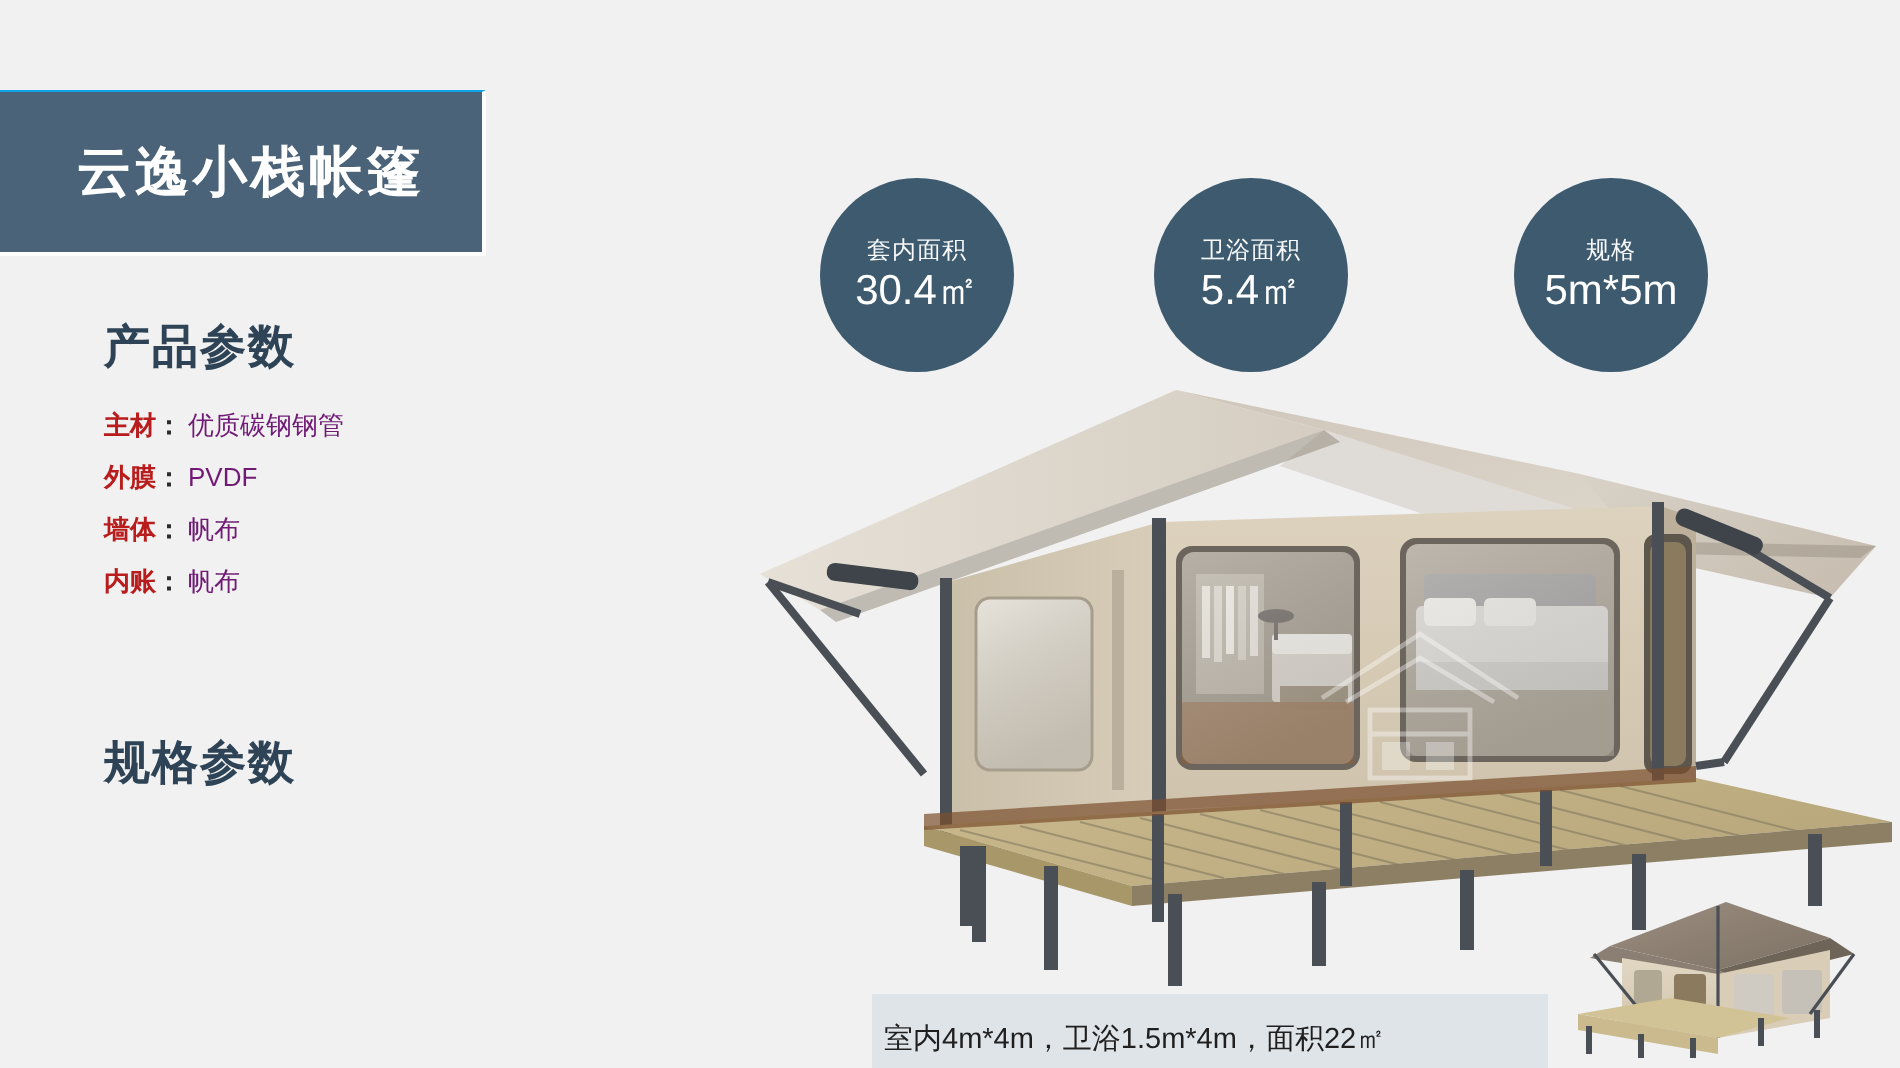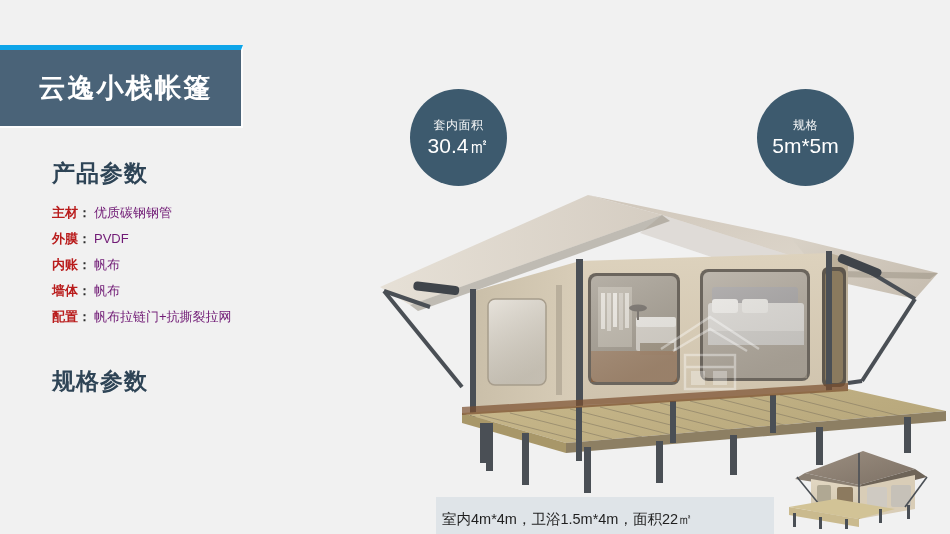--- a/index.html
+++ b/index.html
@@ -22,21 +22,21 @@
   #title-banner {
     position: absolute;
     left: 0;
     top: 45px;
     width: 243px;
     height: 83px;
     background: #4a6378;
     box-sizing: border-box;
     border-right: 2px solid #fdfdfd;
     border-bottom: 2px solid #fdfdfd;
-    border-top: 5px solid #0ea5e9;
+    border-top: 1px solid #0ea5e9;
     display: flex;
     align-items: center;
     justify-content: center;
   }
   #title-text {
     color: #ffffff;
     font-size: 27px;
     font-weight: bold;
     letter-spacing: 2px;
     padding-left: 10px;
@@ -178,38 +178,39 @@
   <div id="spec-panel">
     <div class="section-heading">产品参数</div>
     <ul class="spec-list">
       <li class="spec-row">
         <span class="spec-label">主材</span><span class="spec-sep">：</span><span class="spec-value">优质碳钢钢管</span>
       </li>
       <li class="spec-row">
         <span class="spec-label">外膜</span><span class="spec-sep">：</span><span class="spec-value">PVDF</span>
       </li>
       <li class="spec-row">
-        <span class="spec-label">内账</span><span class="spec-sep">：</span><span class="spec-value">帆布</span>
-      </li>
-      <li class="spec-row">
         <span class="spec-label">墙体</span><span class="spec-sep">：</span><span class="spec-value">帆布</span>
       </li>
       <li class="spec-row">
-        <span class="spec-label">配置</span><span class="spec-sep">：</span><span class="spec-value">帆布拉链门+抗撕裂拉网</span>
+        <span class="spec-label">内账</span><span class="spec-sep">：</span><span class="spec-value">帆布</span>
       </li>
     </ul>
   </div>
 
   <div id="spec-panel-2">
     <div class="section-heading">规格参数</div>
   </div>
 
   <div class="metric-circle" id="circle-0">
     <span class="metric-label">套内面积</span>
     <span class="metric-value">30.4㎡</span>
+  </div>
+  <div class="metric-circle" id="circle-1">
+    <span class="metric-label">卫浴面积</span>
+    <span class="metric-value">5.4㎡</span>
   </div>
   <div class="metric-circle" id="circle-2">
     <span class="metric-label">规格</span>
     <span class="metric-value">5m*5m</span>
   </div>
 
   <svg id="tent-art" viewBox="0 0 580 320">
     <defs>
       <linearGradient id="roofTop" x1="0" y1="0" x2="1" y2="1">
         <stop offset="0%" stop-color="#cfc6ba"></stop>

